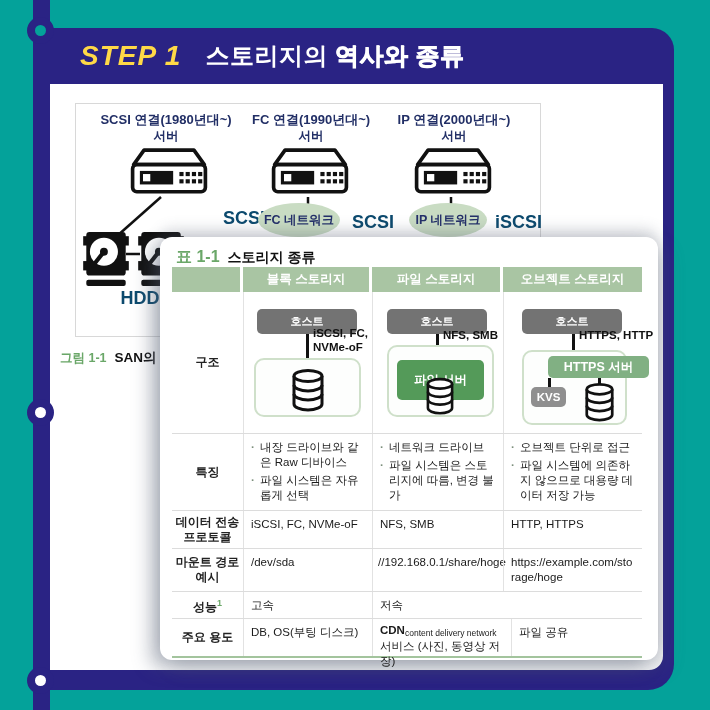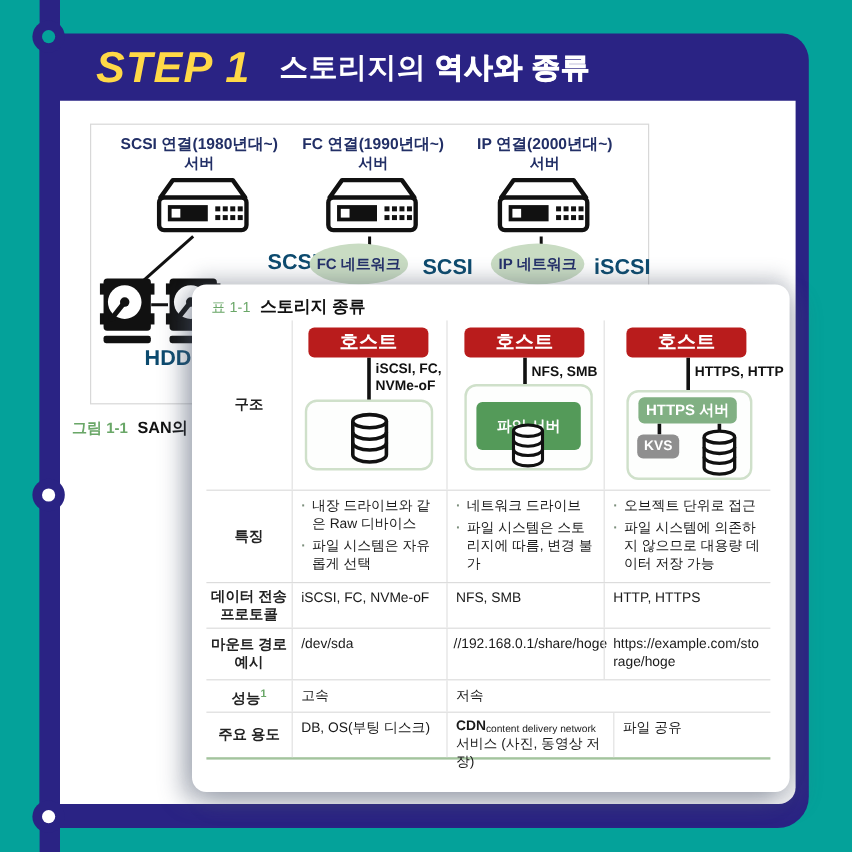--- a/index.html
+++ b/index.html
@@ -16,21 +16,21 @@
 
   
   .frame{position:absolute;left:33px;top:28px;width:641px;height:662px;background:#2a2384;
          border-radius:10px 22px 26px 0;}
   .panel{position:absolute;left:50px;top:84px;width:613px;height:586px;background:#ffffff;
          border-radius:0 0 14px 0;}
 
   
   .header{position:absolute;left:50px;top:28px;width:613px;height:56px;display:flex;
           align-items:center;padding-left:30px;box-sizing:border-box;z-index:2;}
-  .step{color:#ffd947;font-size:36px;font-weight:900;font-style:italic;letter-spacing:1px;}
+  .step{color:#ffd947;font-size:28px;font-weight:900;font-style:italic;letter-spacing:1px;}
   .h-title{color:#fff;font-size:24px;margin-left:24px;font-weight:700;letter-spacing:.5px;}
   .h-bold{font-weight:900;margin-left:7px;-webkit-text-stroke:.8px #fff;}
 
   
   .figure{position:absolute;left:75px;top:103px;width:466px;height:234px;background:#fff;
           border:1.5px solid #d8d8d8;box-sizing:border-box;z-index:1;}
   .figure>*{z-index:2;}
   .fline-svg{position:absolute;left:0;top:0;z-index:1;}
   .ft{position:absolute;width:160px;text-align:center;font-size:13px;font-weight:700;color:#222f66;}
   .fsub{position:absolute;width:160px;text-align:center;font-size:12.5px;font-weight:700;color:#222f66;}
@@ -43,21 +43,21 @@
   
   .caption{position:absolute;left:60px;top:348px;z-index:1;white-space:nowrap;}
   .cap-label{color:#6aa768;font-weight:700;font-size:12.5px;}
   .cap-text{color:#111;font-weight:800;font-size:13.5px;margin-left:8px;}
 
   
   .card{position:absolute;left:160px;top:237px;width:498px;height:423px;background:#fff;
         border-radius:12px;z-index:5;
         box-shadow:-10px 8px 18px rgba(80,90,110,.38), 0 -8px 14px rgba(80,90,110,.22), 10px 10px 18px rgba(80,90,110,.22);}
   .card-title{position:absolute;left:16px;top:10px;white-space:nowrap;}
-  .tbl-label{color:#6aa768;font-weight:400;font-size:12px;}
+  .tbl-label{color:#6aa768;font-weight:700;font-size:16px;}
   .tbl-title{color:#111;font-weight:800;font-size:14px;margin-left:8px;}
   .tbl{position:absolute;left:12px;top:30px;width:470px;}
   .hrow{display:flex;height:25px;}
   .hgap{width:3px;background:#fff;}
   .hc{background:#a9c5a3;color:#fff;font-weight:700;font-size:12.5px;display:flex;
       align-items:center;justify-content:center;}
   .row{display:flex;box-sizing:border-box;}
   .bt{border-top:1px solid #dcdcdc;}
   .lbl{width:71px;display:flex;align-items:center;justify-content:center;text-align:center;
        font-size:12px;font-weight:600;color:#222;line-height:15px;padding:2px;box-sizing:border-box;}
@@ -65,22 +65,22 @@
       color:#1a1a1a;line-height:15px;}
   .w1{width:129px;}.w2{width:131px;}.w3{width:139px;}
   .nowrap{white-space:nowrap;}
   .grow{border-bottom:2px solid #a3c49d;}
   sup.fn{color:#6aa768;font-size:9px;font-weight:700;}
   .cdn-small{font-size:8.5px;position:relative;top:2px;}
 
   
   .srow{height:141px;}
   .scell{position:relative;}
-  .host{position:absolute;height:25px;background:#b91c1c;border-radius:5px;color:#fff;
-        font-weight:700;font-size:16px;display:flex;align-items:center;justify-content:center;z-index:2;}
+  .host{position:absolute;height:25px;background:#737373;border-radius:5px;color:#fff;
+        font-weight:700;font-size:11px;display:flex;align-items:center;justify-content:center;z-index:2;margin-top:11px;}
   .sline{position:absolute;width:2.5px;background:#111;z-index:1;}
   .proto{position:absolute;font-size:11.5px;font-weight:600;color:#111;line-height:14px;z-index:2;}
   .scbox{position:absolute;border:2px solid #cfe0ca;border-radius:10px;background:#fdfefd;
          box-sizing:border-box;z-index:1;}
   .gbox{position:absolute;background:#549a59;border-radius:5px;color:#fff;font-weight:700;
         font-size:12.5px;display:flex;align-items:center;justify-content:center;z-index:2;}
   .gbox.https{background:#81b083;}
   .kvs{position:absolute;background:#8f8f8f;border-radius:5px;color:#fff;font-weight:700;
        font-size:11.5px;display:flex;align-items:center;justify-content:center;z-index:2;}
   .cyl{position:absolute;z-index:2;}
@@ -220,20 +220,29 @@
     <span class="cap-label">그림 1-1</span><span class="cap-text">SAN의 역사</span>
   </div>
 
   <div class="card">
     <div class="card-title">
       <span class="tbl-label">표 1-1</span><span class="tbl-title">스토리지 종류</span>
     </div>
 
     <div class="tbl">
 
+      <div class="hrow">
+        <div class="hc" style="width:68px;"></div>
+          <div class="hgap"></div>
+        <div class="hc" style="width:126px;">블록 스토리지</div>
+          <div class="hgap"></div>
+        <div class="hc" style="width:128px;">파일 스토리지</div>
+          <div class="hgap"></div>
+        <div class="hc" style="width:139px;">오브젝트 스토리지</div>
+      </div>
 
       <div class="row srow">
         <div class="lbl">구조</div>
         <div class="vc w1 scell">
           <div class="host" style="left:13px;top:6px;width:100px;">호스트</div>
           <div class="sline" style="left:62px;top:31px;height:50px;"></div>
           <div class="proto" style="left:69px;top:34px;width:58px;">iSCSI, FC, NVMe-oF</div>
           <div class="scbox" style="left:10px;top:66px;width:107px;height:59px;"></div>
           <svg class="cyl" style="left:46px;top:76px;width:36px;height:44px;" viewBox="0 0 36 44">
             <path d="M4 8 V36 C4 39.3 10.3 42 18 42 C25.7 42 32 39.3 32 36 V8" fill="#fff" stroke="#111" stroke-width="3"></path>
@@ -254,21 +263,21 @@
             <ellipse cx="18" cy="8" rx="14" ry="5.5" fill="#fff" stroke="#111" stroke-width="3"></ellipse>
             <path d="M4 17 C4 20.3 10.3 23 18 23 C25.7 23 32 20.3 32 17" fill="none" stroke="#111" stroke-width="3"></path>
             <path d="M4 26 C4 29.3 10.3 32 18 32 C25.7 32 32 29.3 32 26" fill="none" stroke="#111" stroke-width="3"></path>
           </svg>
         </div>
         <div class="vc w3 scell">
           <div class="host" style="left:18px;top:6px;width:100px;">호스트</div>
           <div class="sline" style="left:68px;top:31px;height:33px;"></div>
           <div class="proto" style="left:75px;top:36px;white-space:nowrap;">HTTPS, HTTP</div>
           <div class="scbox" style="left:18px;top:58px;width:105px;height:75px;"></div>
-          <div class="gbox https" style="left:28px;top:64px;width:82px;height:22px;">HTTPS 서버</div>
+          <div class="gbox https" style="left:44px;top:64px;width:101px;height:22px;">HTTPS 서버</div>
           <div class="sline" style="left:44px;top:86px;height:9px;"></div>
           <div class="sline" style="left:94px;top:86px;height:6px;"></div>
           <div class="kvs" style="left:27px;top:95px;width:35px;height:20px;">KVS</div>
           <svg class="cyl" style="left:79px;top:90px;width:33px;height:40px;" viewBox="0 0 36 44">
             <path d="M4 8 V36 C4 39.3 10.3 42 18 42 C25.7 42 32 39.3 32 36 V8" fill="#fff" stroke="#111" stroke-width="3"></path>
             <ellipse cx="18" cy="8" rx="14" ry="5.5" fill="#fff" stroke="#111" stroke-width="3"></ellipse>
             <path d="M4 17 C4 20.3 10.3 23 18 23 C25.7 23 32 20.3 32 17" fill="none" stroke="#111" stroke-width="3"></path>
             <path d="M4 26 C4 29.3 10.3 32 18 32 C25.7 32 32 29.3 32 26" fill="none" stroke="#111" stroke-width="3"></path>
           </svg>
         </div>

